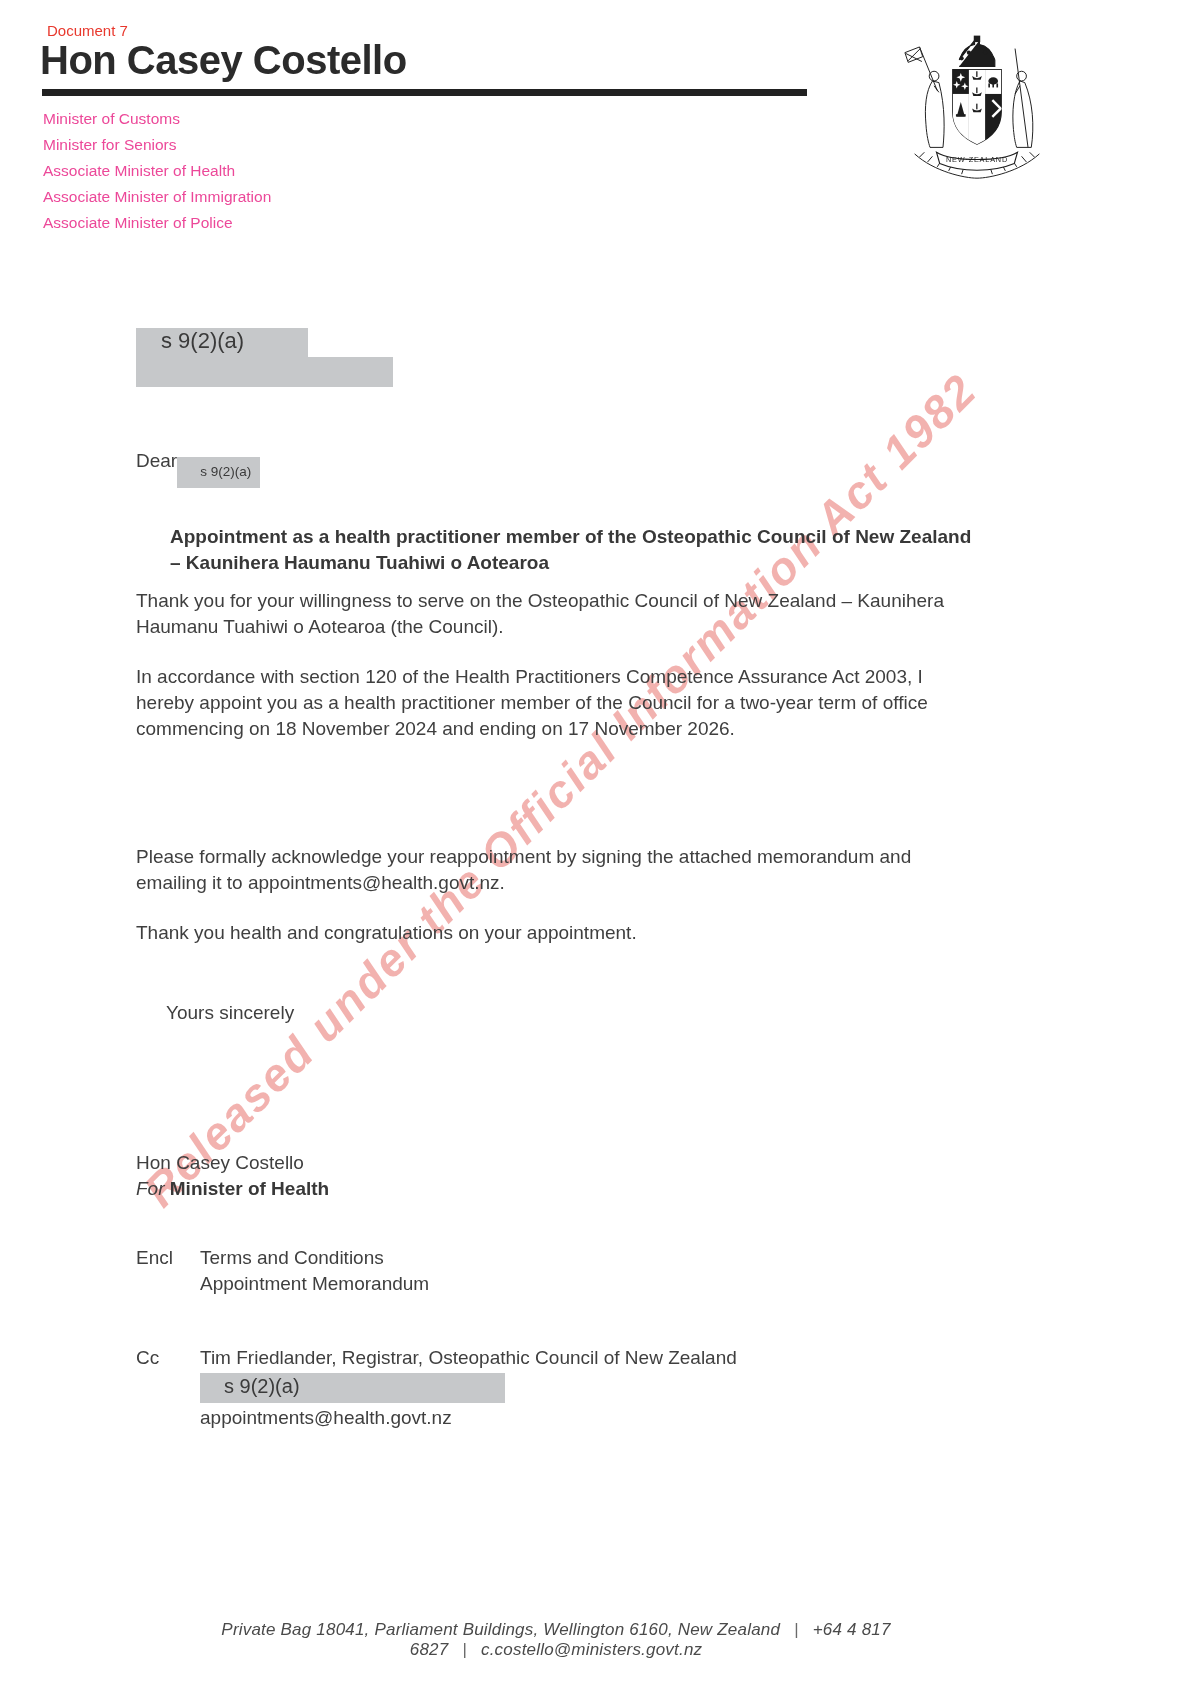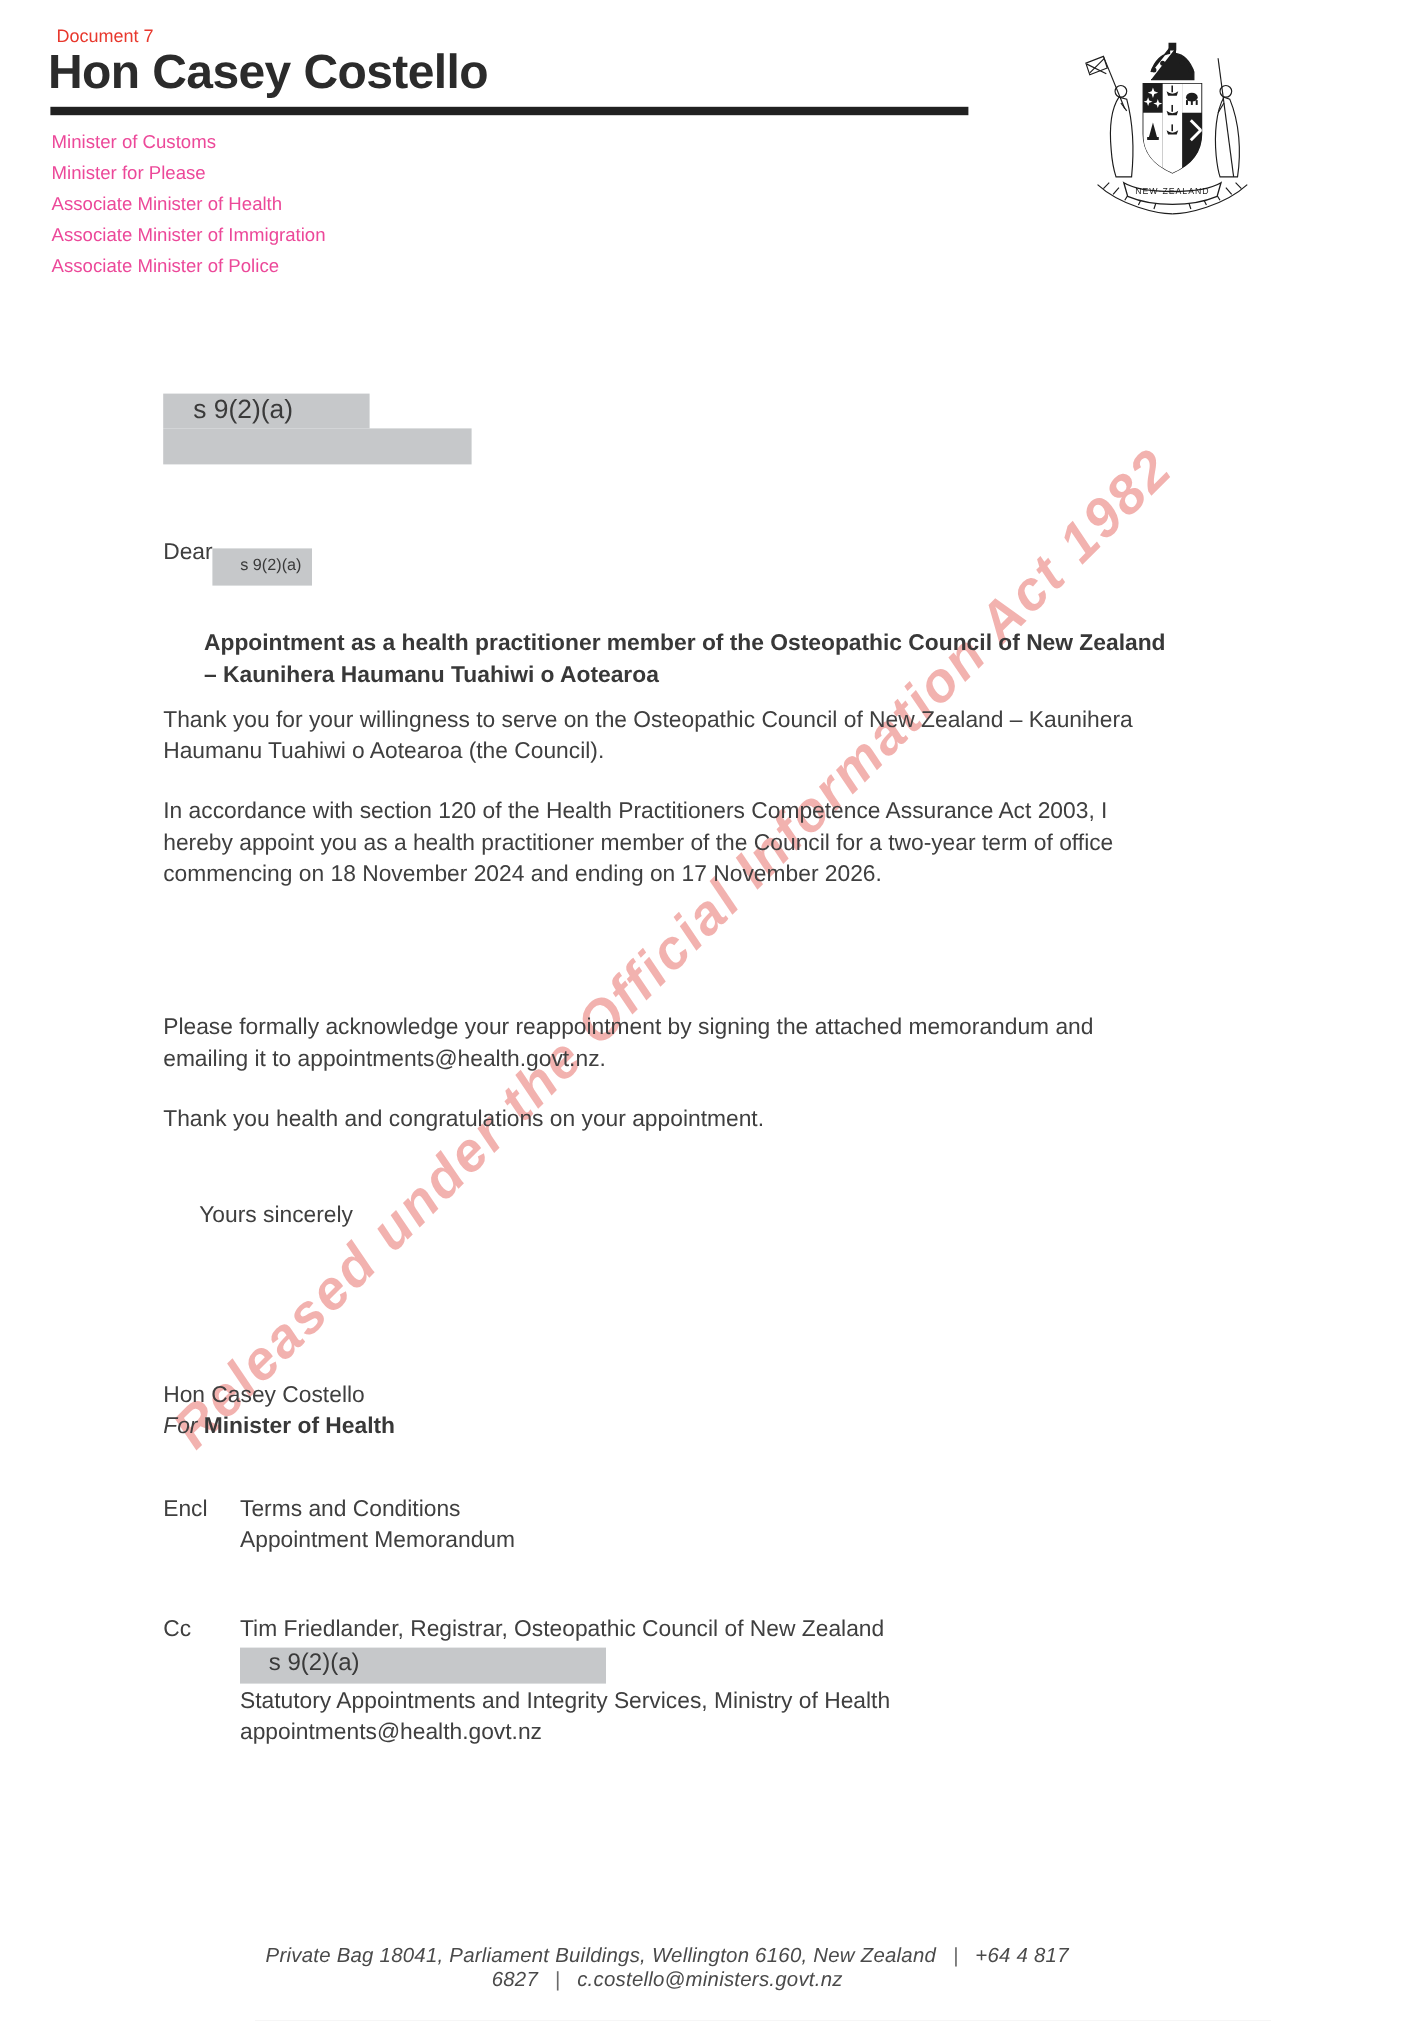--- a/index.html
+++ b/index.html
@@ -50,21 +50,21 @@
 
 <div class="page">
 
   <div class="watermark">Released under the Official Information Act 1982</div>
 
   <div class="doc-label">Document 7</div>
   <div class="mh-name">Hon Casey Costello</div>
   <div class="mh-rule"></div>
   <div class="roles">
     <div>Minister of Customs</div>
-    <div>Minister for Please</div>
+    <div>Minister for Seniors</div>
     <div>Associate Minister of Health</div>
     <div>Associate Minister of Immigration</div>
     <div>Associate Minister of Police</div>
   </div>
 
   <svg class="crest" width="172" height="162" viewBox="0 0 210 200">
     <g fill="none" stroke="#1d1d1d" stroke-width="1.4">
 
       <g>
         <path d="M83,40 L127,40 L127,32 C122,18 115,14 108,13 L108,8 M102,8 L102,13 C95,14 88,18 83,32 Z" fill="#1d1d1d"></path>
@@ -170,21 +170,20 @@
     <div>Terms and Conditions</div>
     <div>Appointment Memorandum</div>
   </div>
 
   <div class="abs bodytext" style="left:136px;top:1345px;">Cc</div>
   <div class="abs bodytext" style="left:200px;top:1345px;width:680px;">
     <div>Tim Friedlander, Registrar, Osteopathic Council of New Zealand</div>
     <div class="redact" style="width:285px;height:30px;margin:2px 0 2px 0;">
       <div class="redact-label-md">s 9(2)(a)</div>
     </div>
-    <div>Statutory Appointments and Integrity Services, Ministry of Health</div>
     <div>appointments@health.govt.nz</div>
   </div>
 
   <div class="footer">
     <span>Private Bag 18041, Parliament Buildings, Wellington 6160, New Zealand</span><span class="sep">|</span><span>+64 4 817 6827</span><span class="sep">|</span><span>c.costello@ministers.govt.nz</span>
   </div>
 
 </div>
 
 </body></html>

